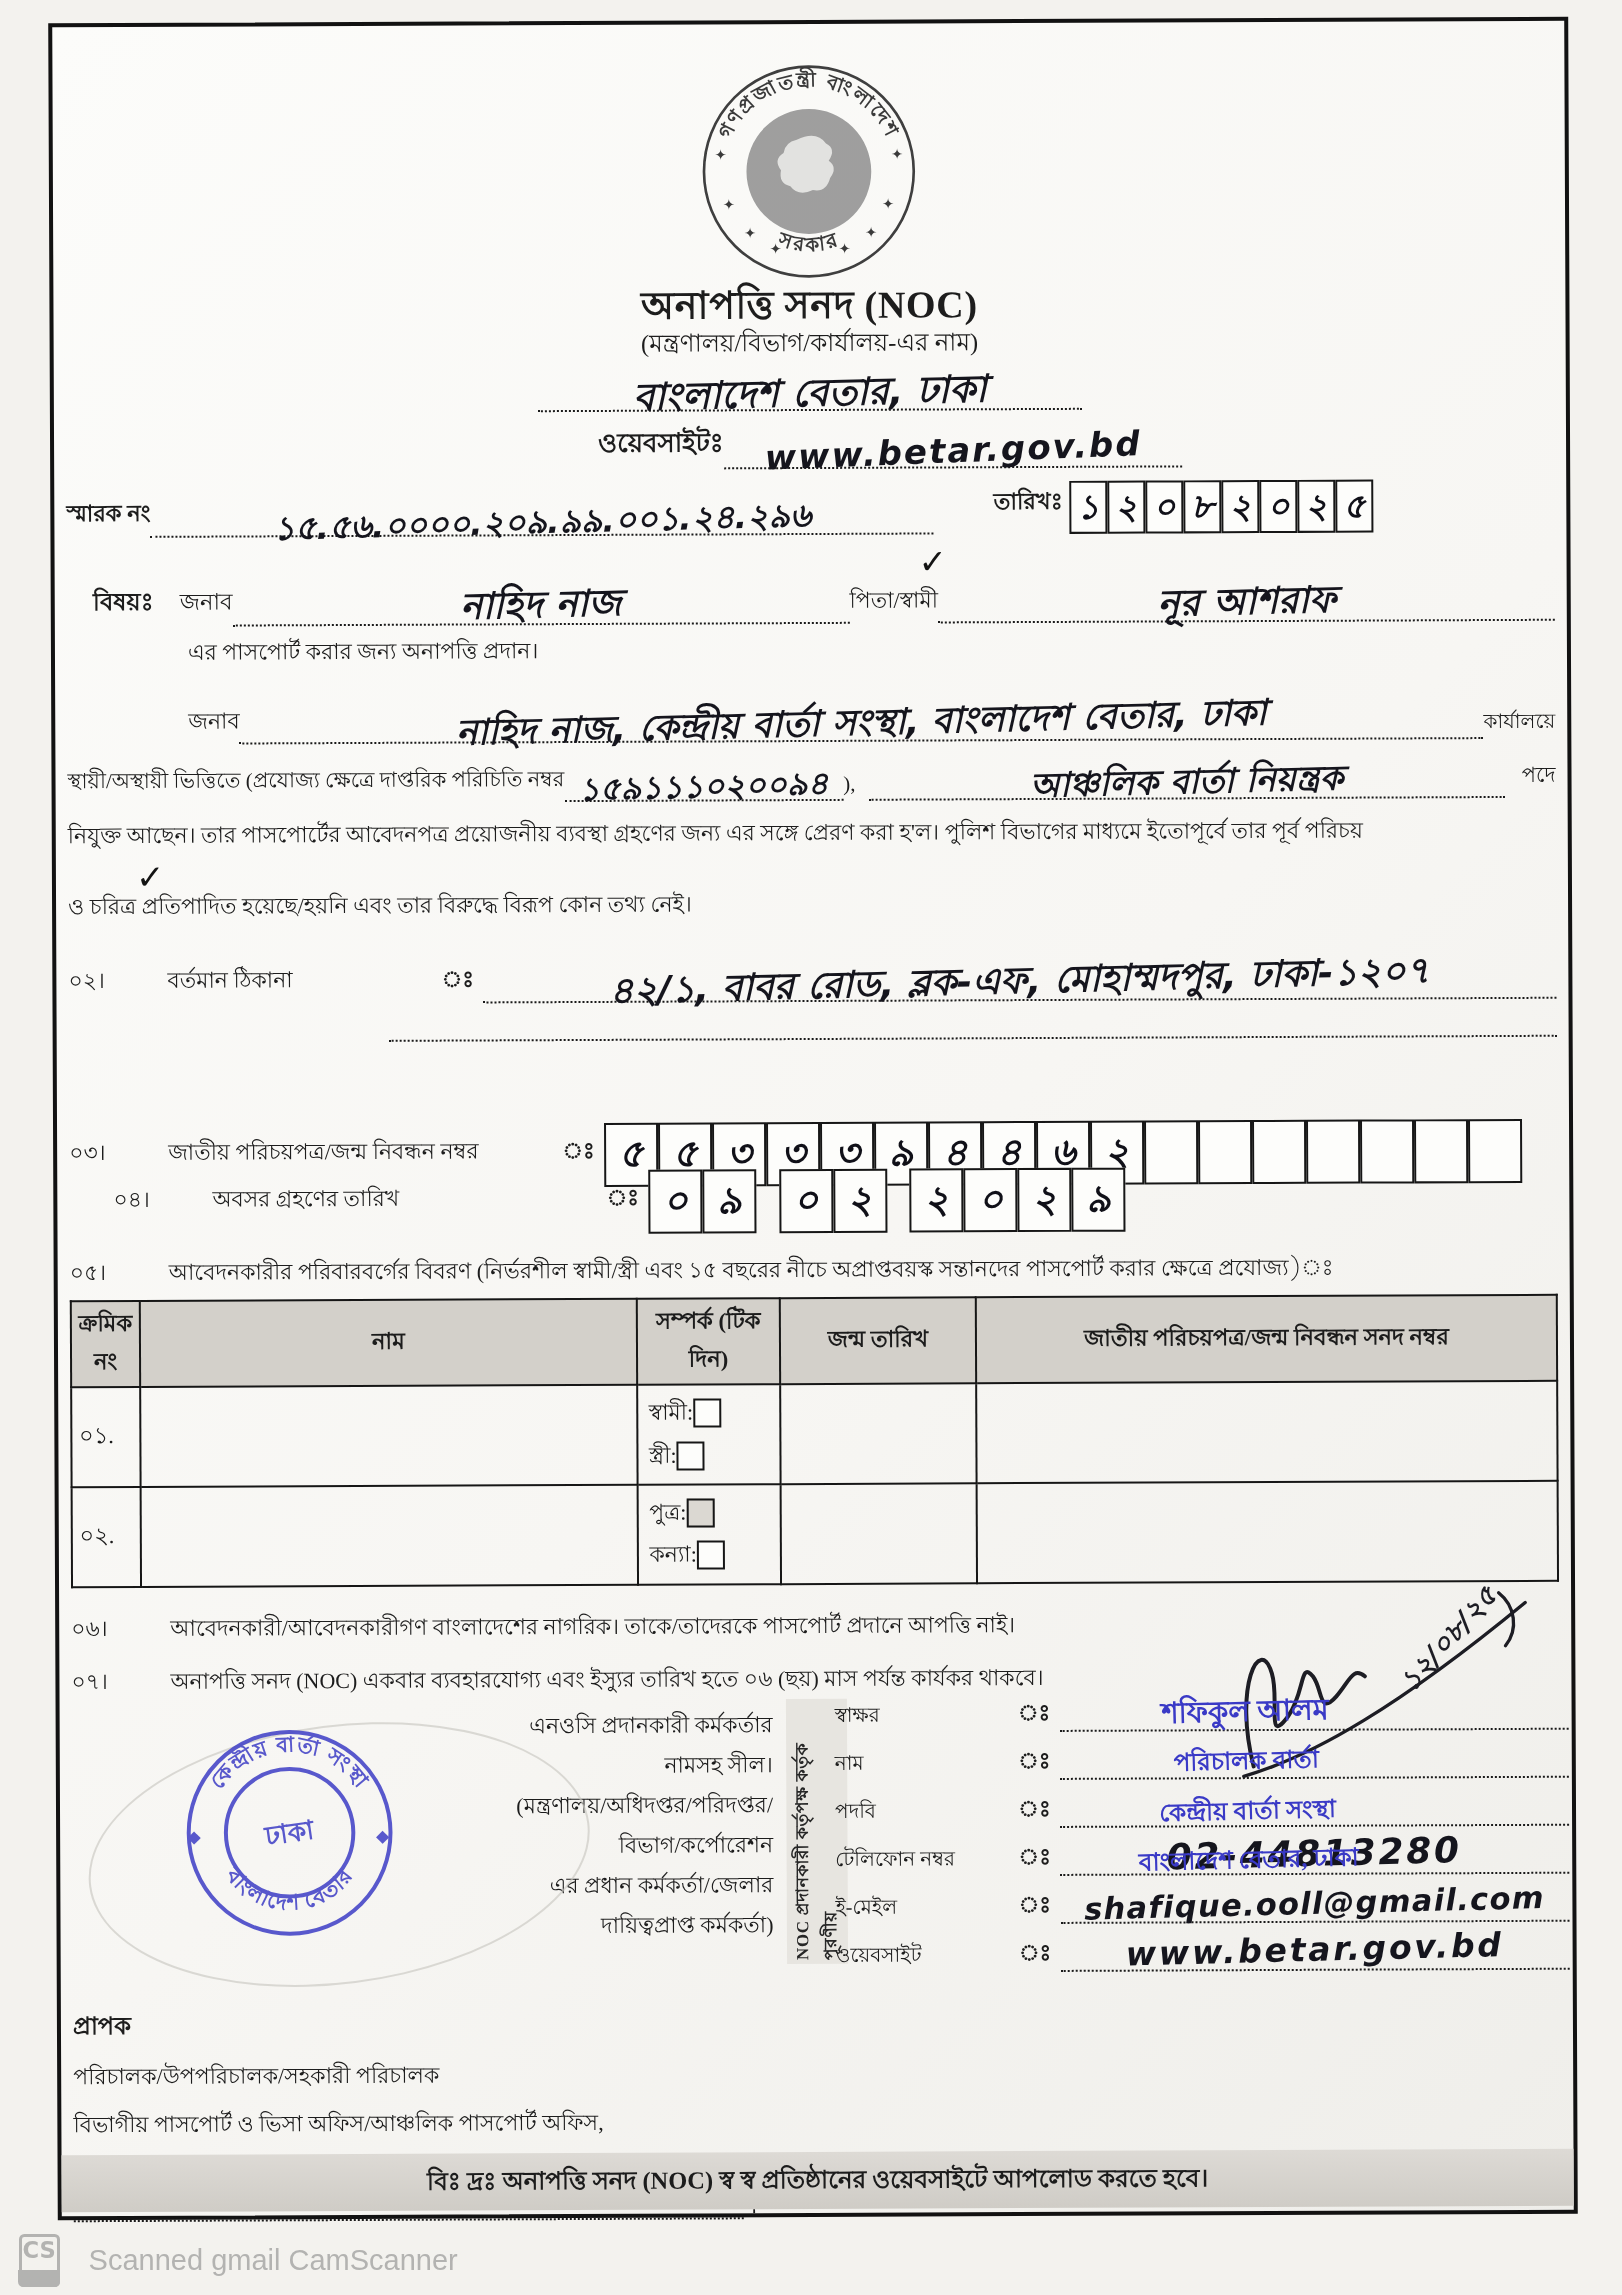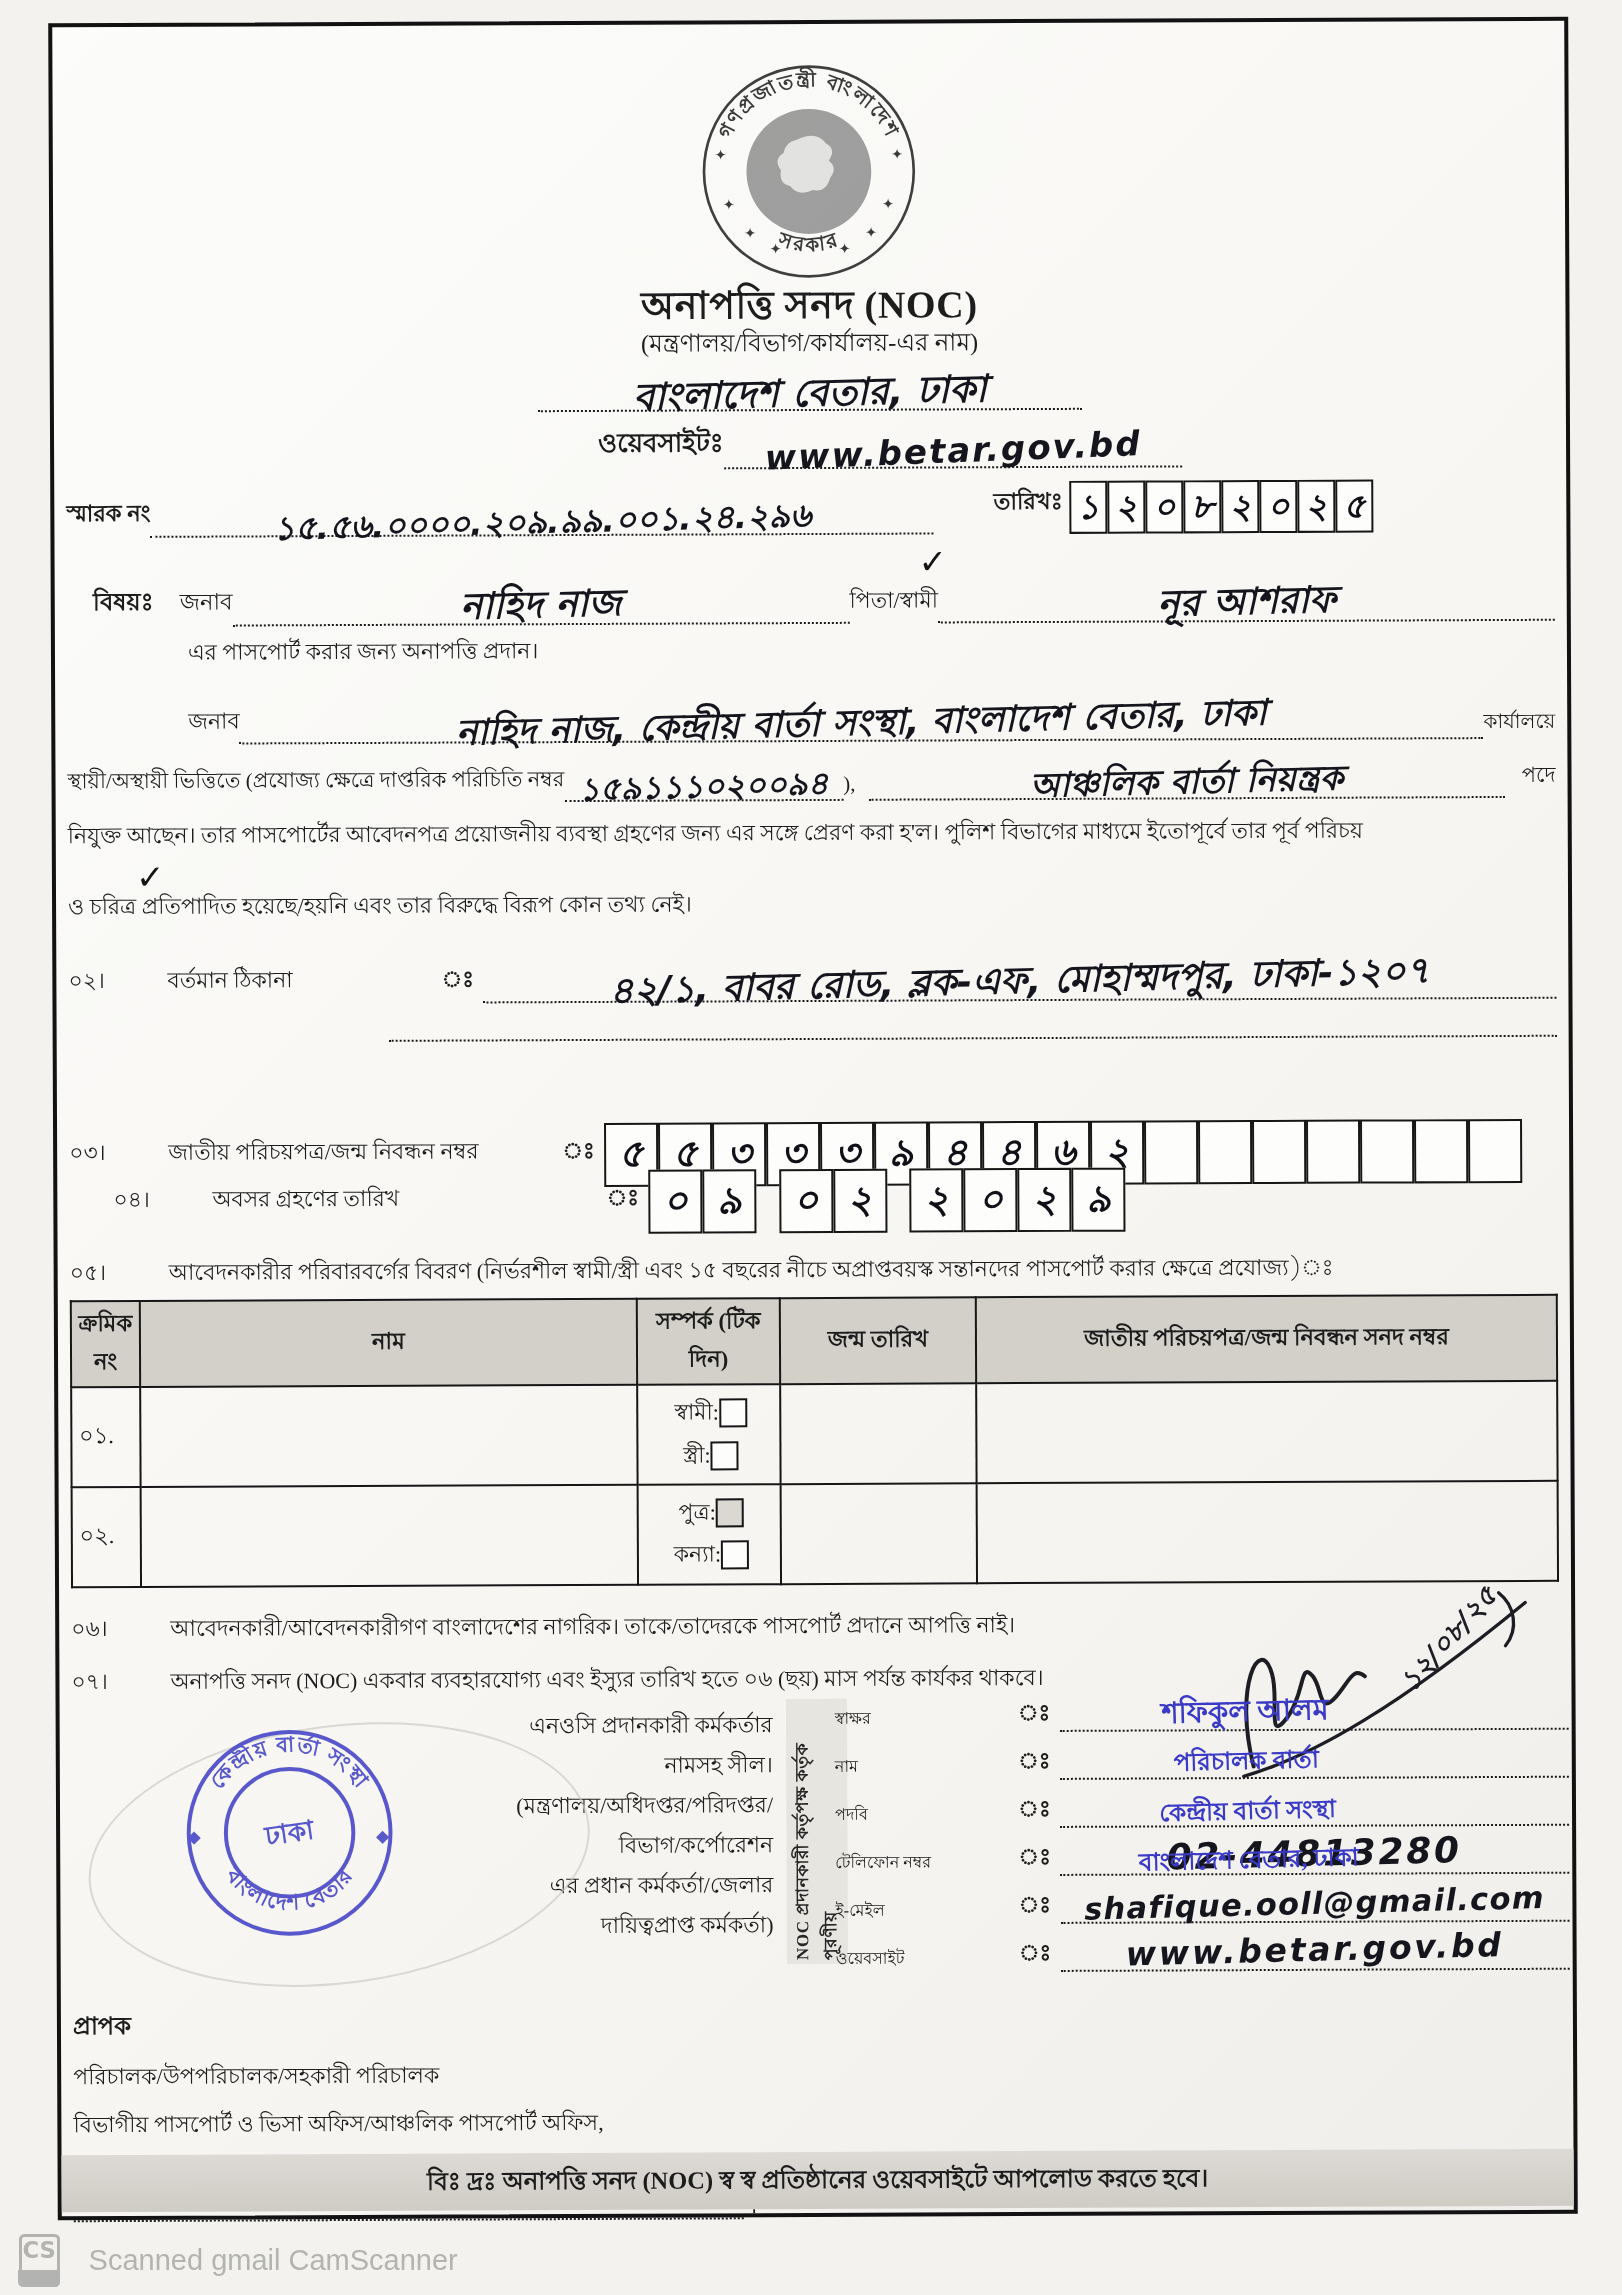--- a/index.html
+++ b/index.html
@@ -28,42 +28,42 @@
   .subtitle { font-size:24.5px; }
   
   .dbox { width:38px; height:53px; line-height:49px; font-size:34px; }
   
   .nbox { width:54px; height:64px; line-height:58px; font-size:38px; }
   
   table.fam { border-collapse:collapse; width:100%; }
   table.fam th, table.fam td { border:2.7px solid #161616; padding:4px 6.6px; }
   table.fam th { background:#d3d0ca; font-size:22.6px; font-weight:700; }
   table.fam td { font-size:22.6px; }
-  .chkline { display:flex; align-items:center; gap:0; margin:5.3px 0 5.3px 4px; font-size:22px;justify-content:center; }
+  .chkline { display:flex; align-items:center; gap:0; margin:5.3px 0 5.3px 4px; font-size:22px; }
   .chk { width:28px; height:29px; border:2.7px solid #161616; background:#fdfdfb; display:inline-block; }
   .chk.gray { background:#dbd8d2; }
   .stamp-line { font-family:"Liberation Serif",serif; font-weight:700; color:#3a3ac6; }
   .vtext { writing-mode:vertical-rl; transform:rotate(180deg); font-size:17px; font-weight:700;
            letter-spacing:0.7px; background:#e7e5e0; padding:4px 2.7px; color:#262626; }
   .dotline { border-bottom:2.7px dotted #1a1a1a; }
   .check { font-family:"DejaVu Sans",sans-serif; font-weight:700; font-size:34px; color:#141414; }
   .footer-band { background:linear-gradient(180deg,#dddad5,#cfccc6); display:flex;
                  align-items:center; justify-content:center; }
   .footer-band span { font-size:24.5px; font-weight:700; }
   .cam { position:absolute; left:18.6px; top:2234px; display:flex; align-items:center; gap:29px;
          color:#b3b3b1; }
   .cam-logo { width:41px; height:53px; border:3.3px solid #b3b3b1; border-radius:5.3px; position:relative;
               display:flex; align-items:flex-start; justify-content:center; font-family:"DejaVu Sans",sans-serif;
               font-weight:700; font-size:22.6px; color:#b3b3b1; }
   .cam-logo::after { content:""; position:absolute; left:-3.3px; right:-3.3px; bottom:-3.3px; height:17px;
                      background:#b3b3b1; border-radius:0 0 5.3px 5.3px; }
   .cam-text { font-family:"Liberation Sans","DejaVu Sans",sans-serif; font-size:29px; }
   .olabel { font-size:22px; }
   .orow { display:flex; align-items:flex-end; height:48px; }
-  .orow .lbl { width:174px; font-size:16px; }
+  .orow .lbl { width:174px; font-size:20px; }
   .ellipse-ghost { border:2px solid #c9c7c1; border-radius:50%; opacity:.65; }
 </style>
 </head>
 <body>
 
 <div class="page">
 
   <div class="abs" style="left:50%; top:36px; transform:translateX(-50%); width:223px; height:223px;">
     <svg width="223" height="223" viewBox="0 0 336 336">
       <circle cx="168" cy="168" r="158" fill="none" stroke="#3f3f3f" stroke-width="4"></circle>

